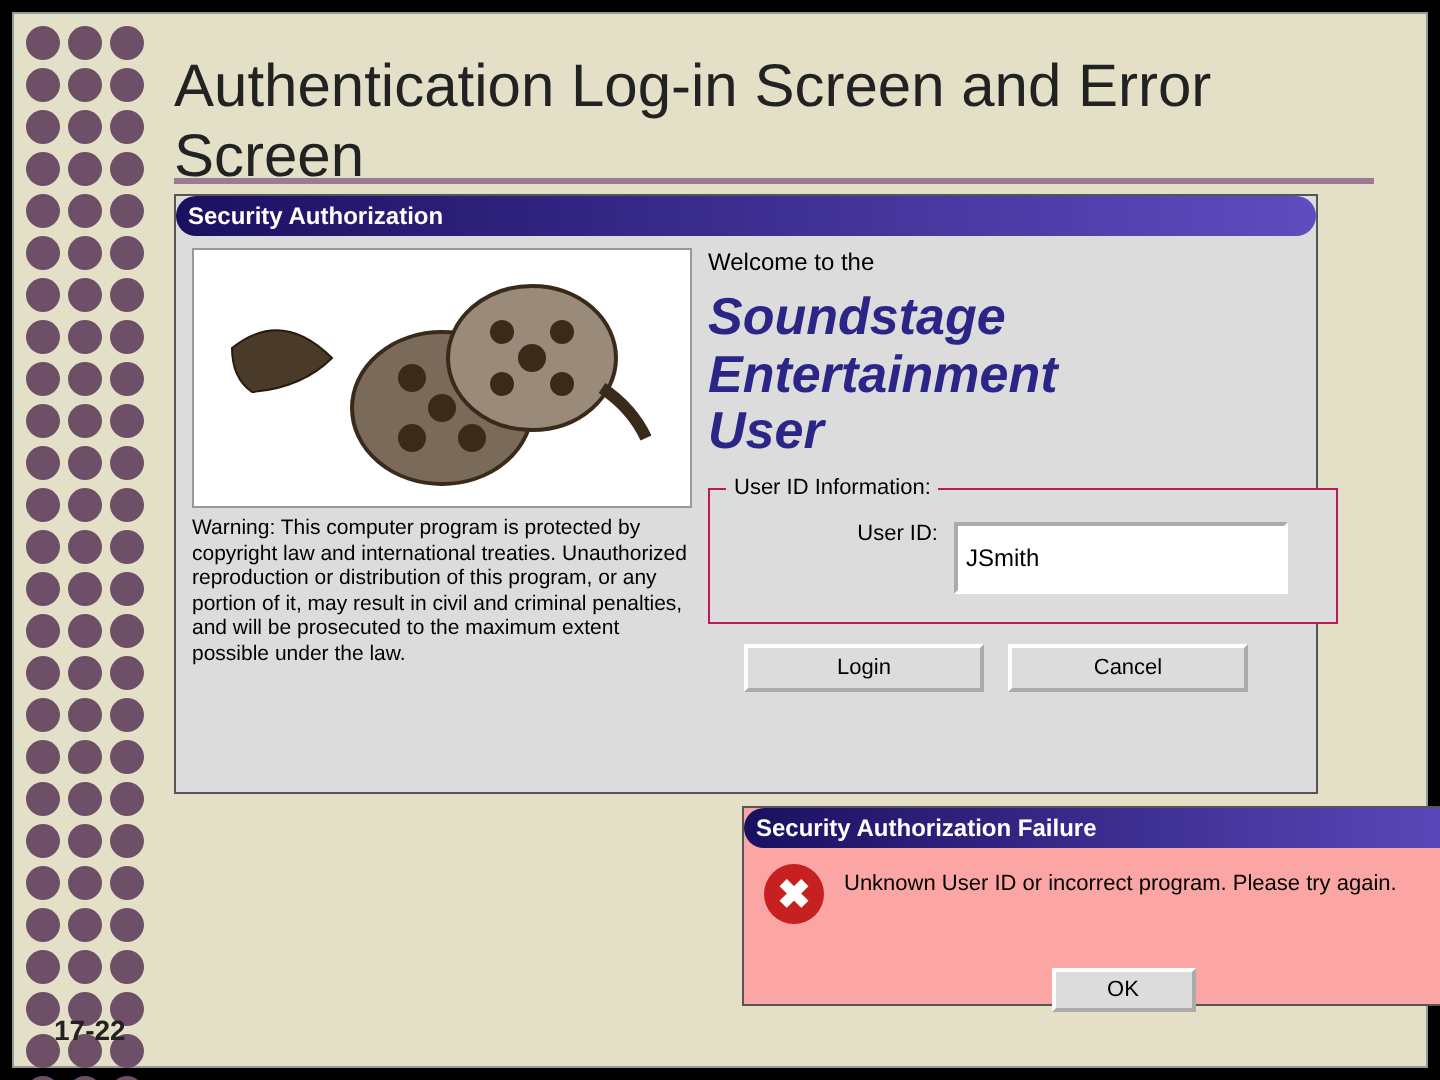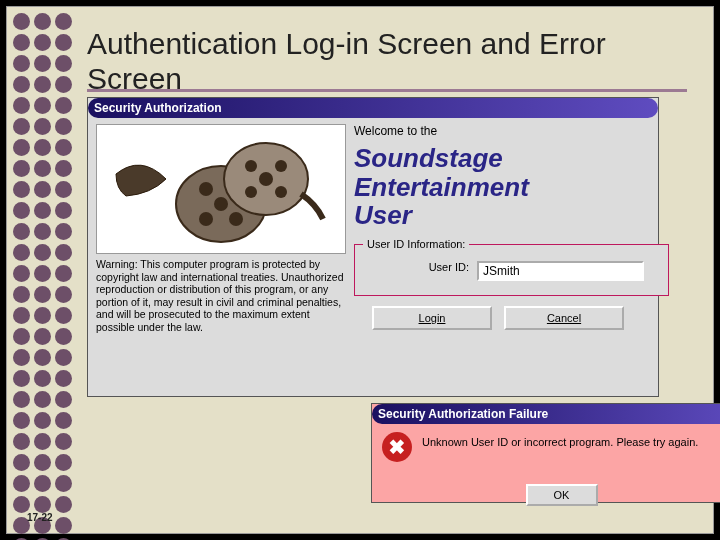--- a/index.html
+++ b/index.html
@@ -107,36 +107,35 @@
     background: #dcdcdc;
     font-size: 11px; padding: 0 4px;
   }
   .form-row {
     display: flex; margin: 6px 16px;
   }
   .form-row label {
     width: 90px; text-align: right; font-size: 11px; margin-right: 8px;
   }
   .form-row input {
-    flex: 1; height: 20px; font-size: 12px; padding: 1px 4px;
+    flex: 1; height: 36px; font-size: 12px; padding: 1px 4px;
     border: 2px inset #fff; background: #fff;
     font-family: Arial;
   }
   .btn-row {
     display: flex; gap: 12px; margin-top: 10px;
     justify-content: flex-start;
     padding-left: 18px;
   }
   .btn {
     width: 120px; height: 24px;
     font-size: 11px;
     background: #dcdcdc;
     border: 2px outset #fff;
     cursor: pointer;
-    text-decoration: underline;
   }
   
   .error-window {
     position: absolute; left: 364px; top: 396px;
     width: 381px; height: 100px;
     background: #fca5a5;
     border: 1px solid #555;
   }
   .error-window .titlebar {
     display: flex; justify-content: space-between; align-items: center;
@@ -170,21 +169,21 @@
   }
   .okbtn {
     width: 72px; height: 22px;
     font-size: 11px;
     background: #dcdcdc;
     border: 2px outset #fff;
     cursor: pointer;
   }
   .slide-num {
     position: absolute; left: 20px; bottom: 10px;
-    font-size: 10px; font-weight: bold; color: #222;
+    font-size: 14px; font-weight: bold; color: #222;
   }
 </style>
 </head>
 <body>
 
 <div class="slide">
 
   <div class="dots">
     <div class="dot"></div>
       <div class="dot"></div>

